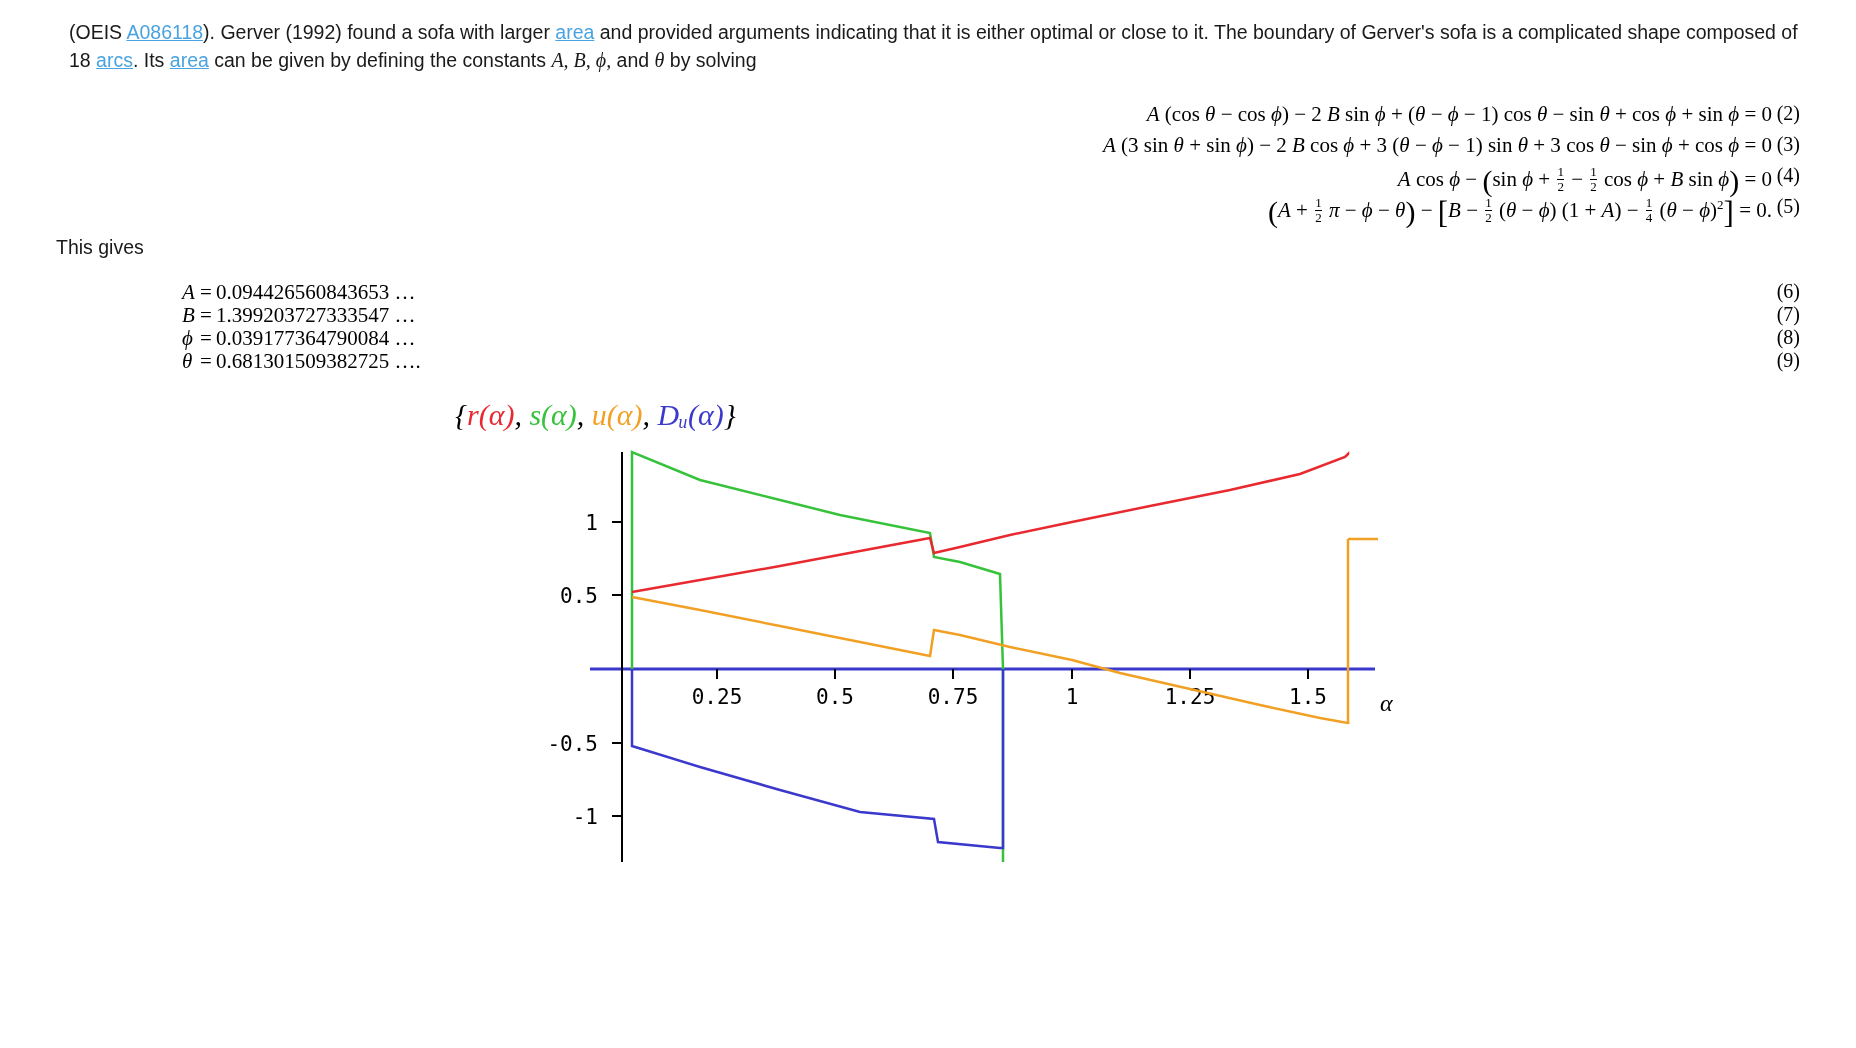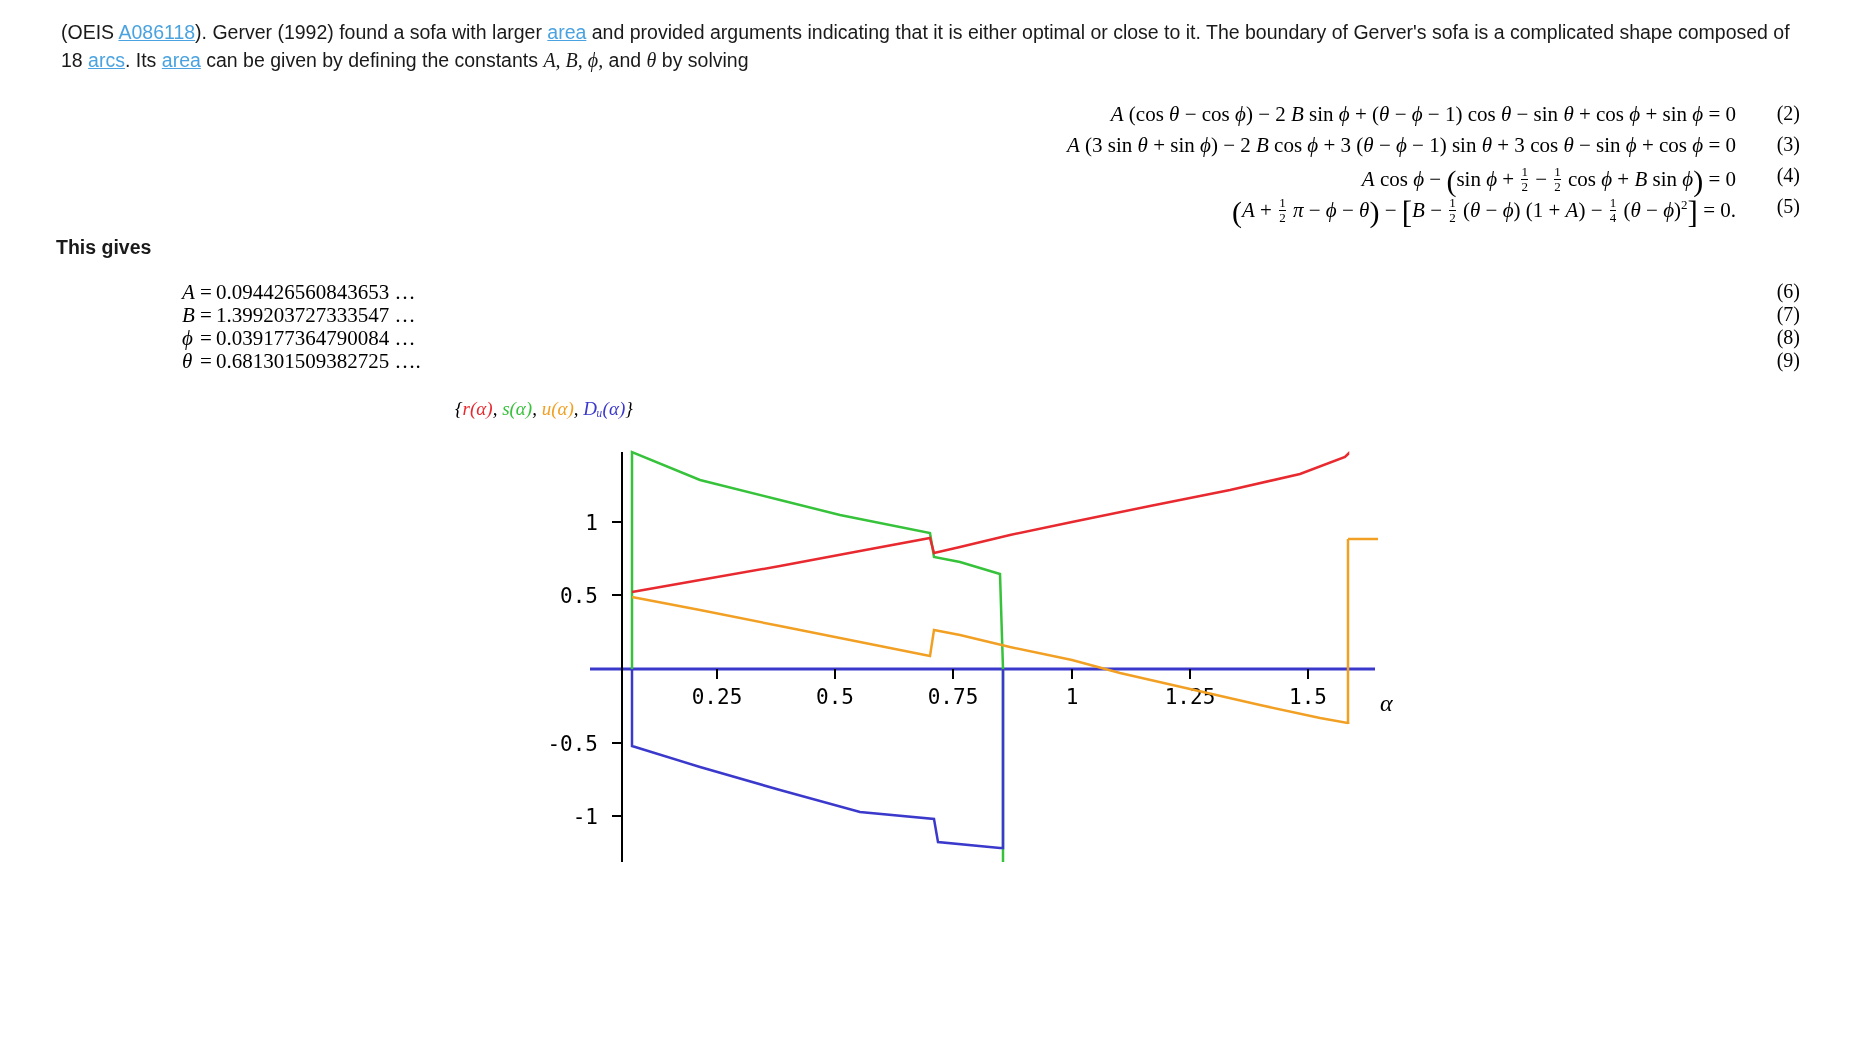--- a/index.html
+++ b/index.html
@@ -16,21 +16,21 @@
     overflow: hidden;
   }
   .page {
     position: relative;
     width: 1856px;
     height: 1048px;
   }
   
   .intro {
     position: absolute;
-    left: 61px;
+    left: 69px;
     top: 18px;
     width: 1730px;
     font-size: 19.5px;
     line-height: 28px;
     color: #1a1a1a;
   }
   .link {
     color: #4aa3e0;
   }
   .mathvar {
@@ -42,21 +42,21 @@
   .equations {
     position: absolute;
     left: 0;
     top: 102px;
     width: 1856px;
   }
   .eqrow {
     position: relative;
     height: 31px;
     text-align: right;
-    padding-right: 120px;
+    padding-right: 84px;
     font-family: "Liberation Serif", serif;
     font-size: 21px;
     white-space: nowrap;
   }
   .eqrow .eqtag {
     position: absolute;
     right: 56px;
     top: 0;
     font-family: "Liberation Serif", serif;
     font-style: normal;
@@ -86,21 +86,20 @@
     font-style: normal;
   }
   sup.sq { font-size: 13px; }
   
   .thisgives {
     position: absolute;
     left: 56px;
     top: 236px;
     font-size: 19.5px;
     color: #1a1a1a;
-    font-weight: bold;
   }
   
   .constants {
     position: absolute;
     left: 182px;
     top: 280px;
     font-family: "Liberation Serif", serif;
     font-size: 21px;
   }
   .constrow {
@@ -128,21 +127,21 @@
     left: 0;
     top: 392px;
     width: 1856px;
     height: 656px;
   }
   .plot-title {
     position: absolute;
     left: 455px;
     top: 6px;
     font-family: "Liberation Serif", serif;
-    font-size: 19px;
+    font-size: 30px;
     font-style: italic;
     white-space: nowrap;
   }
   .c-red { color: #e8292f; }
   .c-green { color: #36c23a; }
   .c-orange { color: #f2a024; }
   .c-blue { color: #3b39cc; }
   .axis-label-x {
     position: absolute;
     left: 1380px;

